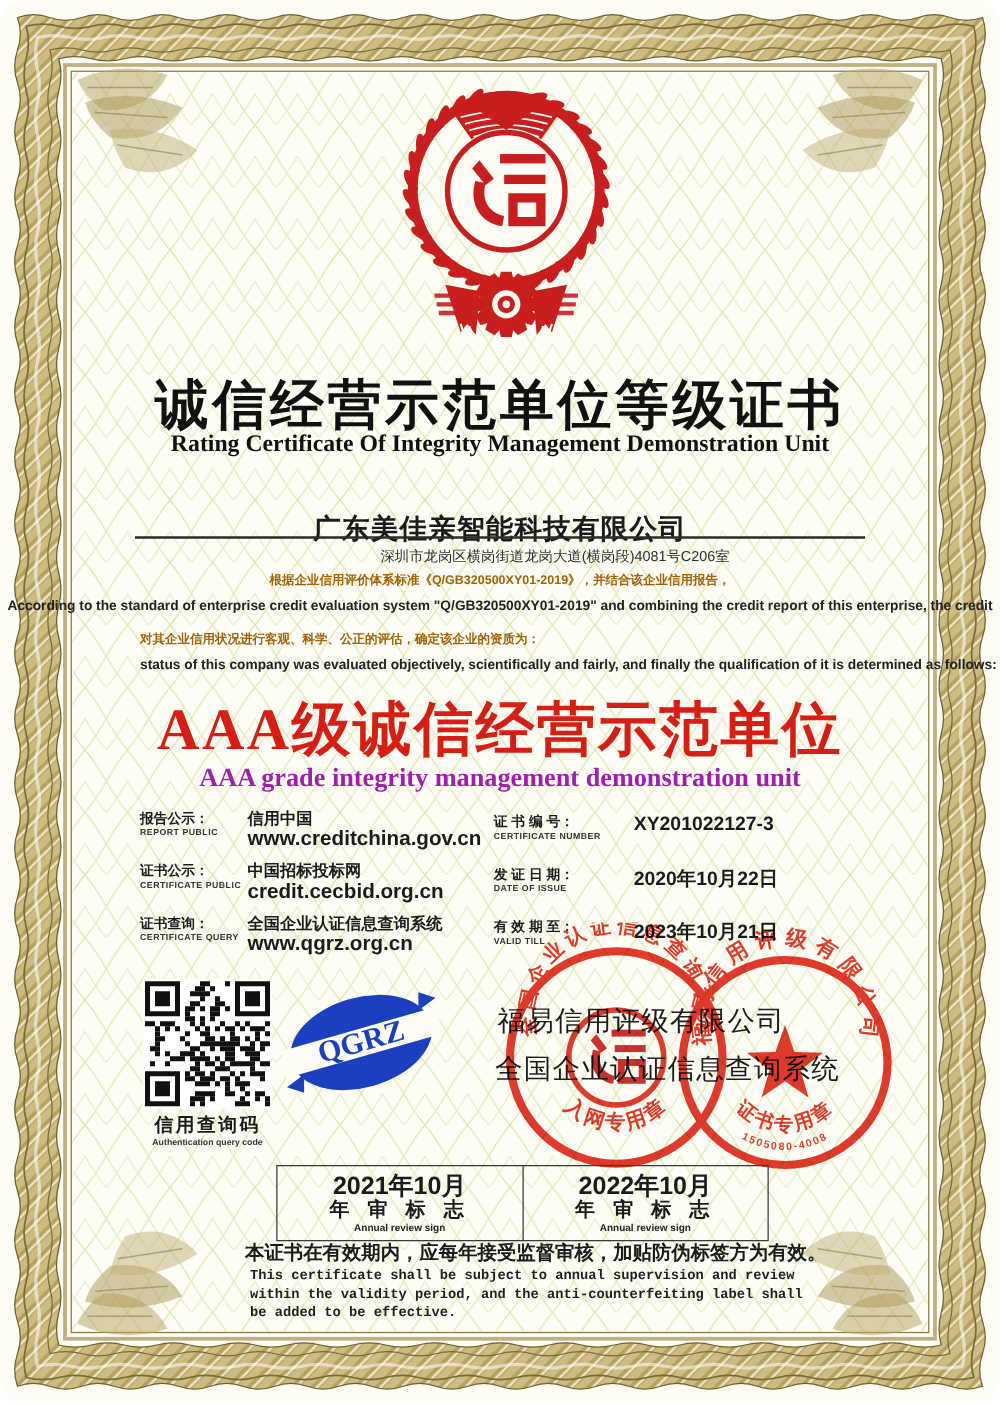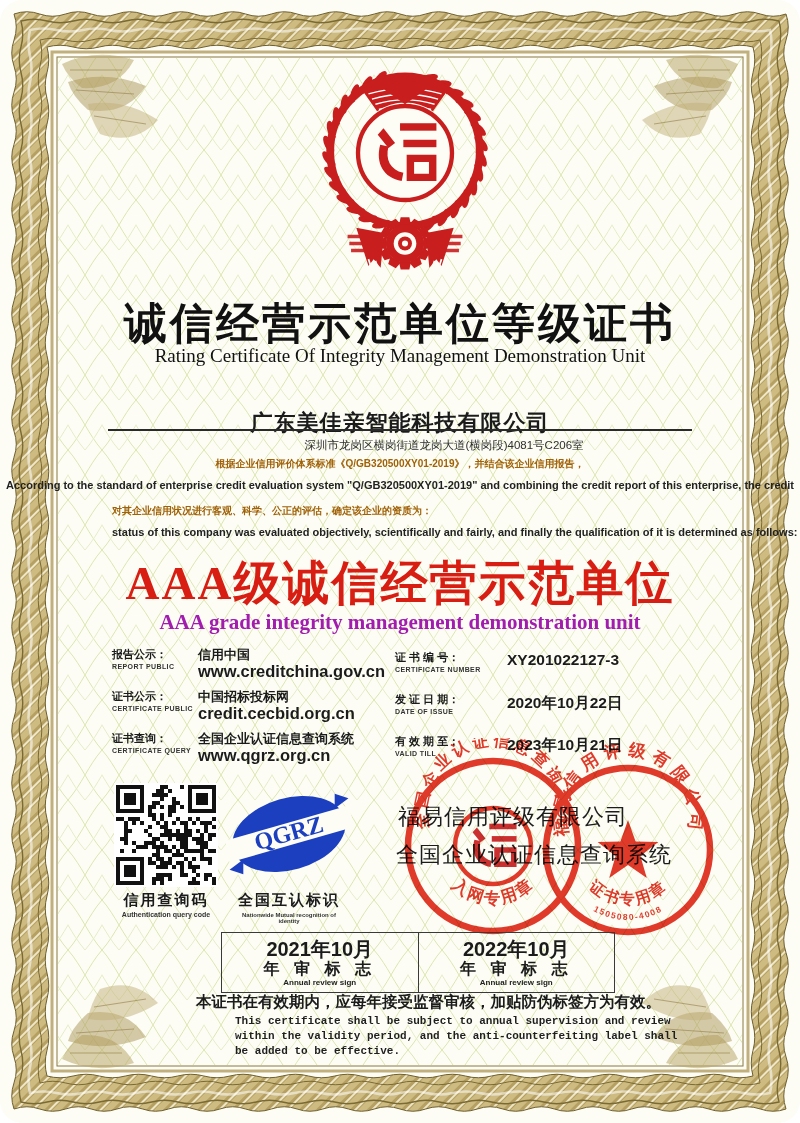--- a/index.html
+++ b/index.html
@@ -1,21 +1,21 @@
 <!DOCTYPE html>
 <html><head>
 <meta charset="utf-8">
 <style>
   html,body{margin:0;padding:0;background:#ffffff;}
   .page{position:relative;width:800px;height:1123px;background:#fdfdf6;overflow:hidden;
         font-family:"Liberation Sans","DejaVu Sans",sans-serif;color:#1b1b1b;border-radius:22px;}
   .abs{position:absolute;}
   .ctr{left:0;width:800px;text-align:center;}
   .title-cn{top:295px;font-size:43px;font-weight:900;letter-spacing:3px;color:#111;}
-  .title-en{top:345px;font-size:19px;font-weight:normal;font-family:"Liberation Serif","DejaVu Serif",serif;color:#111;}
+  .title-en{top:345px;font-size:19px;font-weight:bold;font-family:"Liberation Serif","DejaVu Serif",serif;color:#111;}
   .company{top:393px;font-size:22px;font-weight:700;letter-spacing:1px;margin-top:15px;}
   .divider{left:108px;top:429px;width:584px;height:2px;background:#2a2a2a;}
   .address{top:438px;font-size:11.5px;color:#2f2f2f;padding-left:44px;}
   .p-cn{font-size:10px;font-weight:700;color:#a16207;}
   .p-en{font-size:11px;font-weight:700;color:#222;}
   .grade-cn{top:552px;font-size:47px;font-weight:900;letter-spacing:2px;color:#d81e12;
             font-family:"Liberation Serif","DejaVu Serif",serif;}
   .grade-en{top:610px;font-size:21px;font-weight:900;color:#a21caf;
             font-family:"Liberation Serif","DejaVu Serif",serif;}
   .inforow{display:flex;align-items:flex-start;}
@@ -29,21 +29,21 @@
   .overlay-line{font-size:22px;color:#1c1c1c;white-space:nowrap;letter-spacing:1px;}
   .stamps{mix-blend-mode:multiply;opacity:.92;}
   .review{left:221px;top:932px;width:392px;height:59px;border:1.5px solid #3a3a3a;display:flex;background:transparent;}
   .rcell{flex:1;display:flex;flex-direction:column;align-items:center;justify-content:center;}
   .rcell+.rcell{border-left:1.5px solid #3a3a3a;}
   .rdate{font-size:20px;font-weight:800;line-height:22px;}
   .rcn{font-size:16px;font-weight:800;letter-spacing:5px;line-height:18px;}
   .ren{font-size:8px;font-weight:700;color:#222;line-height:9px;}
   .foot-cn{left:196px;top:992px;font-size:15.5px;font-weight:800;white-space:nowrap;}
   .foot-en{left:200px;width:440px;font-size:11px;font-family:"Liberation Mono","DejaVu Sans Mono",monospace;
-           font-weight:700;color:#1f1f1f;line-height:15px;white-space:nowrap;margin-left:35px;}
+           font-weight:700;color:#1f1f1f;line-height:15px;white-space:nowrap;}
 </style>
 </head>
 <body>
 
 <div class="page">
 
   <svg class="abs" style="left:0;top:0" width="800" height="1123" viewBox="0 0 800 1123" xmlns="http://www.w3.org/2000/svg">
     <defs>
       <pattern id="mesh" width="34" height="50" patternUnits="userSpaceOnUse">
         <path d="M0,0 C14,16 20,34 34,50" stroke="#dce6ad" stroke-width="1" fill="none"></path>
@@ -457,24 +457,20 @@
 
   <svg class="abs" style="left:226px;top:786px" width="126" height="100" viewBox="0 0 126 100" xmlns="http://www.w3.org/2000/svg">
     <g transform="rotate(-16 63 48)">
       <ellipse cx="63" cy="48" rx="58" ry="36" fill="#1b3fbf"></ellipse>
       <polygon points="118,22 130,30 114,36" fill="#1b3fbf"></polygon>
       <polygon points="8,74 -4,66 12,60" fill="#1b3fbf"></polygon>
       <rect x="-2" y="37" width="130" height="22" fill="#fdfdf6"></rect>
       <text x="63" y="55" text-anchor="middle" font-size="24" font-weight="bold" font-family="Liberation Serif, DejaVu Serif, serif" fill="#1b3fbf">QGRZ</text>
     </g>
   </svg>
-  <div class="abs" style="left:226px;top:891px;width:126px;text-align:center">
-    <div class="cap-cn">全国互认标识</div>
-    <div class="cap-en" style="transform:scale(0.85)">Nationwide Mutual recognition of identity</div>
-  </div>
 
   <div class="abs overlay-line" style="left:398px;top:802px">福易信用评级有限公司</div>
   <div class="abs overlay-line" style="left:396px;top:840px">全国企业认证信息查询系统</div>
 
   <svg class="abs stamps" style="left:378px;top:738px" width="360" height="220" viewBox="0 0 360 220" xmlns="http://www.w3.org/2000/svg">
     <defs>
       <path id="arcTopL" d="M -63.8,-17.1 A 66,66 0 1 1 63.8,-17.1"></path>
       <path id="arcBotL" d="M -50,29 A 58,58 0 0 0 50,29"></path>
       <path id="arcTopR" d="M -59.9,-16.1 A 62,62 0 1 1 59.9,-16.1"></path>
       <path id="arcBotR" d="M -47,28 A 55,55 0 0 0 47,28"></path>

